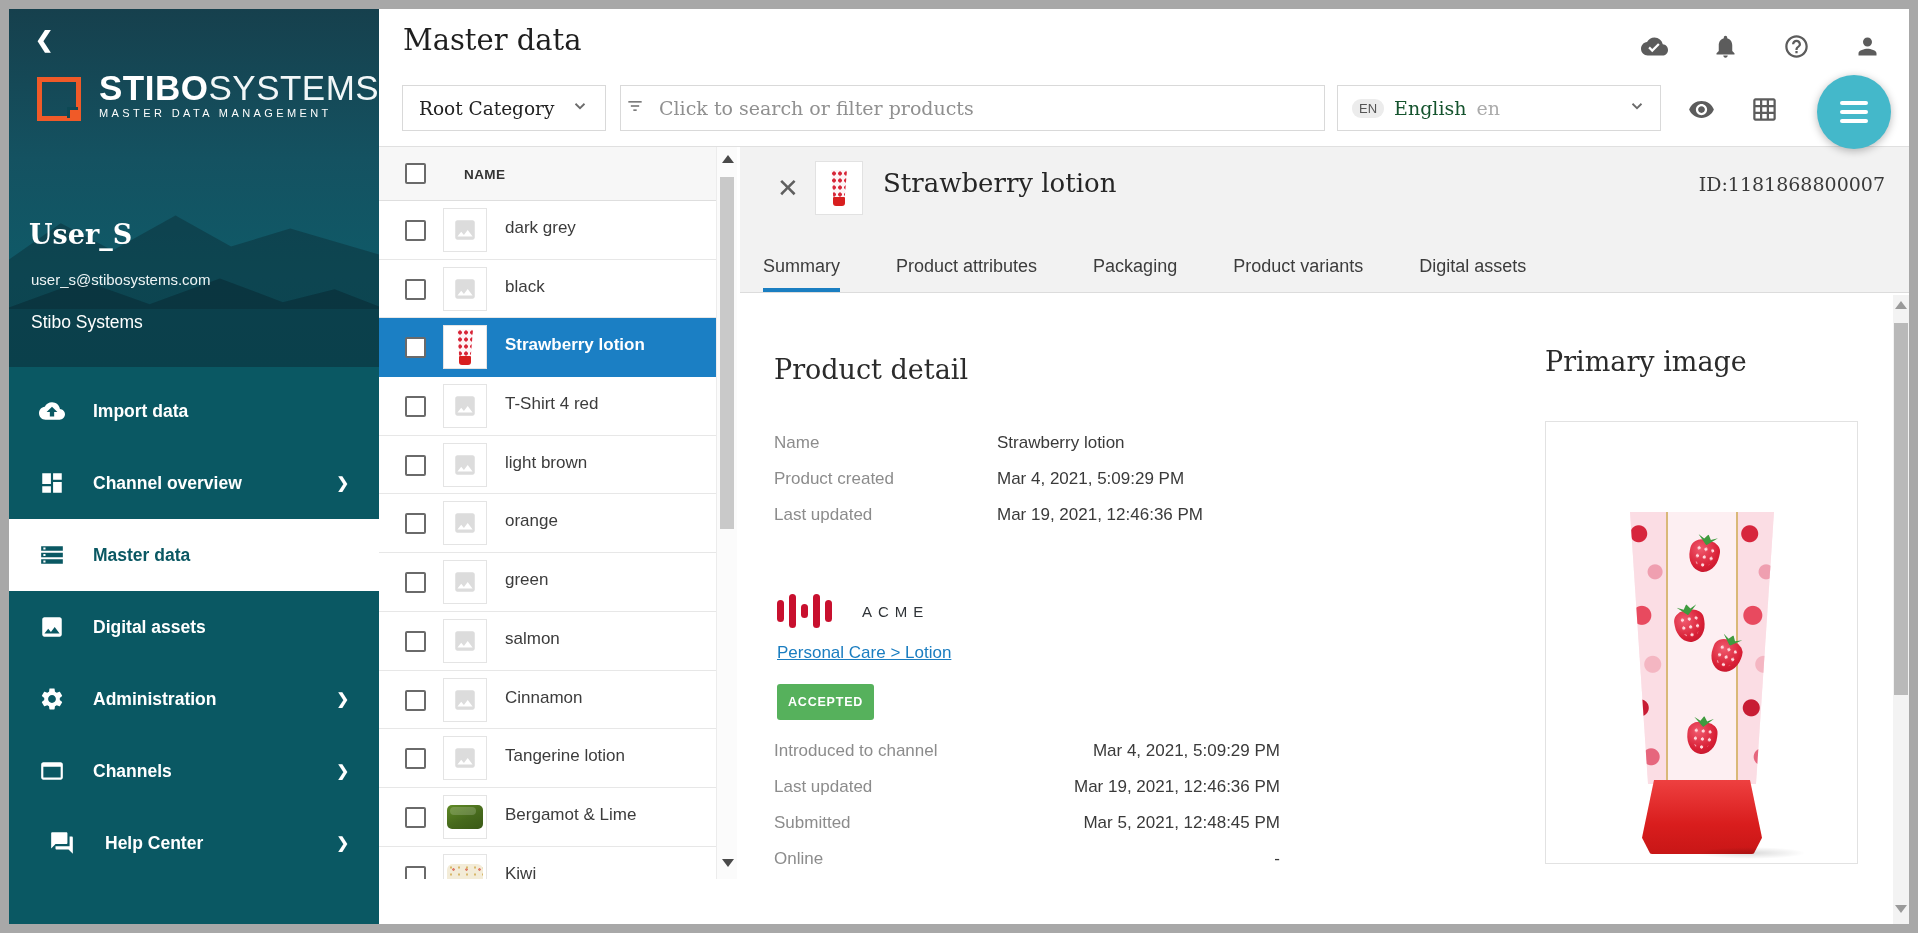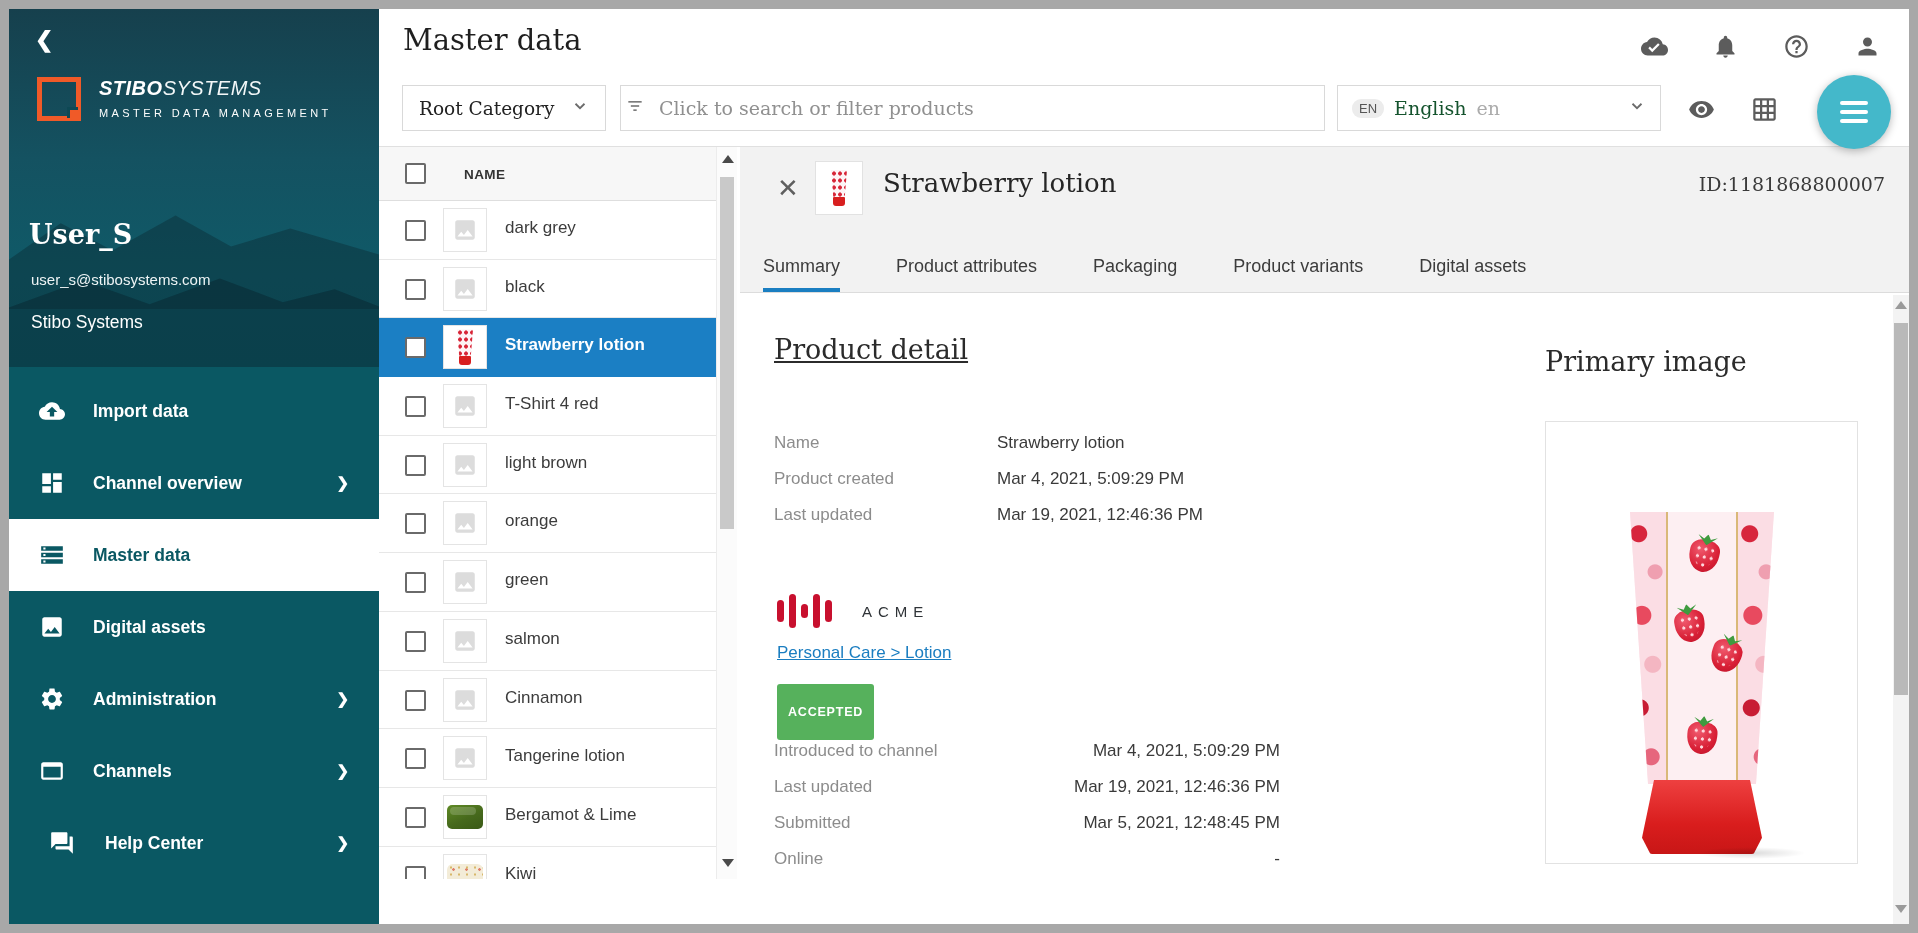--- a/index.html
+++ b/index.html
@@ -14,21 +14,21 @@
     background:linear-gradient(180deg,#16404d 0%,#145261 42%,#0f5a68 75%,#0d5b67 100%); overflow:hidden;}
   .side-photo::before { content:""; position:absolute; left:0; top:170px; width:370px; height:130px;
     background:rgba(10,44,54,.45); clip-path:polygon(0 62%,14% 34%,28% 55%,45% 28%,60% 52%,76% 38%,100% 58%,100% 100%,0 100%);}
   .side-photo::after { content:""; position:absolute; left:0; top:250px; width:370px; height:108px;
     background:rgba(8,38,47,.5); clip-path:polygon(0 45%,20% 20%,38% 42%,57% 18%,74% 40%,88% 28%,100% 44%,100% 100%,0 100%);}
   .back-btn { position:absolute; left:26px; top:16px; width:30px; height:30px; color:#fff; font-size:22px; font-weight:bold; z-index:3; cursor:pointer; display:flex; align-items:center; }
   .logo-row { position:absolute; left:28px; top:64px; display:flex; align-items:flex-start; z-index:3; }
   .logo-mark { position:relative; width:44px; height:44px; border:5px solid #f05a28; margin-top:4px; }
   .logo-mark::after { content:""; position:absolute; right:-5px; bottom:-5px; width:11px; height:11px; background:#f05a28; box-shadow:-3px -3px 0 0 rgba(13,72,84,1); }
   .logo-text { margin-left:18px; color:#fff; }
-  .brand-line { font-size:20px; letter-spacing:.5px; line-height:30px;font-style:italic; }
+  .brand-line { font-size:35px; letter-spacing:.5px; line-height:30px; }
   .brand-bold { font-weight:800; }
   .brand-light { font-weight:300; color:#f2f7f8; }
   .tagline { font-size:11px; letter-spacing:3.4px; color:#fdfdfd; margin-top:4px; }
   .user-name { position:absolute; left:20px; top:210px; color:#fff; font-weight:700; font-size:27px; z-index:3; }
   .user-email { position:absolute; left:22px; top:262px; color:#eef4f5; font-size:15px; z-index:3; }
   .user-org { position:absolute; left:22px; top:303px; color:#fff; font-size:17.5px; z-index:3; }
   .nav { position:absolute; left:0; top:358px; width:370px; height:557px; background:#0a5863; padding-top:8px; }
   .nav-item { position:relative; height:72px; display:flex; align-items:center; color:#fff; cursor:pointer; }
   .nav-item.active { background:#fff; color:#0a5863; }
   .nav-icon { position:absolute; left:30px; width:26px; height:26px; }
@@ -102,33 +102,33 @@
   .close-x { position:absolute; left:37px; top:26px; font-size:26px; color:#5f5f5f; cursor:pointer; }
   .dh-thumb { position:absolute; left:75px; top:14px; width:48px; height:54px; background:#fff; border:1px solid #e2e2e2; display:flex; align-items:center; justify-content:center; }
   .dh-title { position:absolute; left:143px; top:21px; font-size:26px; color:#262626; }
   .dh-id { position:absolute; right:24px; top:26px; font-size:19px; color:#3a3a3a; }
   .tabs { position:absolute; left:23px; bottom:0; display:flex; gap:56px; }
   .tab { font-size:18px; color:#3c3c3c; padding-bottom:15px; cursor:pointer; }
   .tab.active { border-bottom:4px solid #1a7ec1; padding-bottom:11px; }
 
   .detail-body { position:absolute; left:731px; top:285px; width:1169px; height:630px; background:#fff; }
   .sec-heading { position:absolute; font-size:27px; color:#2b2b2b; }
-  .h-product { left:34px; top:40px;text-decoration:underline; }
+  .h-product { left:34px; top:60px; }
   .h-image { left:805px; top:52px; }
   .frow { position:absolute; left:34px; width:506px; display:flex; font-size:17px; }
   .frow .flabel { width:223px; color:#8c8c8c; }
   .frow .fvalue { color:#3a3a3a; }
   .frow.right .fvalue { margin-left:auto; text-align:right; }
 
   .acme { position:absolute; left:37px; top:299px; display:flex; align-items:center; }
   .acme-bars { display:flex; align-items:center; gap:5px; height:36px; }
   .acme-bars i { display:block; width:7px; border-radius:4px; background:#c8102e; }
   .acme-text { margin-left:30px; font-size:15px; font-weight:400; letter-spacing:6px; color:#2f3337; }
   .cat-link { position:absolute; left:37px; top:349px; font-size:17px; color:#1a7dc0; text-decoration:underline; cursor:pointer; }
-  .badge { position:absolute; left:37px; top:390px; background:#56b15c; color:#fff; font-size:12.5px; font-weight:700; letter-spacing:.8px; padding:21px 11px; border-radius:3px; }
+  .badge { position:absolute; left:37px; top:390px; background:#56b15c; color:#fff; font-size:12.5px; font-weight:700; letter-spacing:.8px; padding:11px 11px; border-radius:3px; }
 
   .img-box { position:absolute; left:805px; top:127px; width:313px; height:443px; border:1px solid #e2e2e2; background:#fff; }
   
   .tube-body { position:absolute; left:81px; top:90px; width:150px; height:272px; background:#fdeff2;
     clip-path:polygon(2% 0,98% 0,86% 100%,14% 100%); }
   .tb-strip { position:absolute; top:0; width:26%; height:100%; background-color:#fbdde4;
     background-image:
       radial-gradient(circle at 30% 8%, #d7263d 8px, transparent 9px),
       radial-gradient(circle at 72% 22%, #ef9fb0 7px, transparent 8px),
       radial-gradient(circle at 38% 38%, #e84a5f 9px, transparent 10px),

